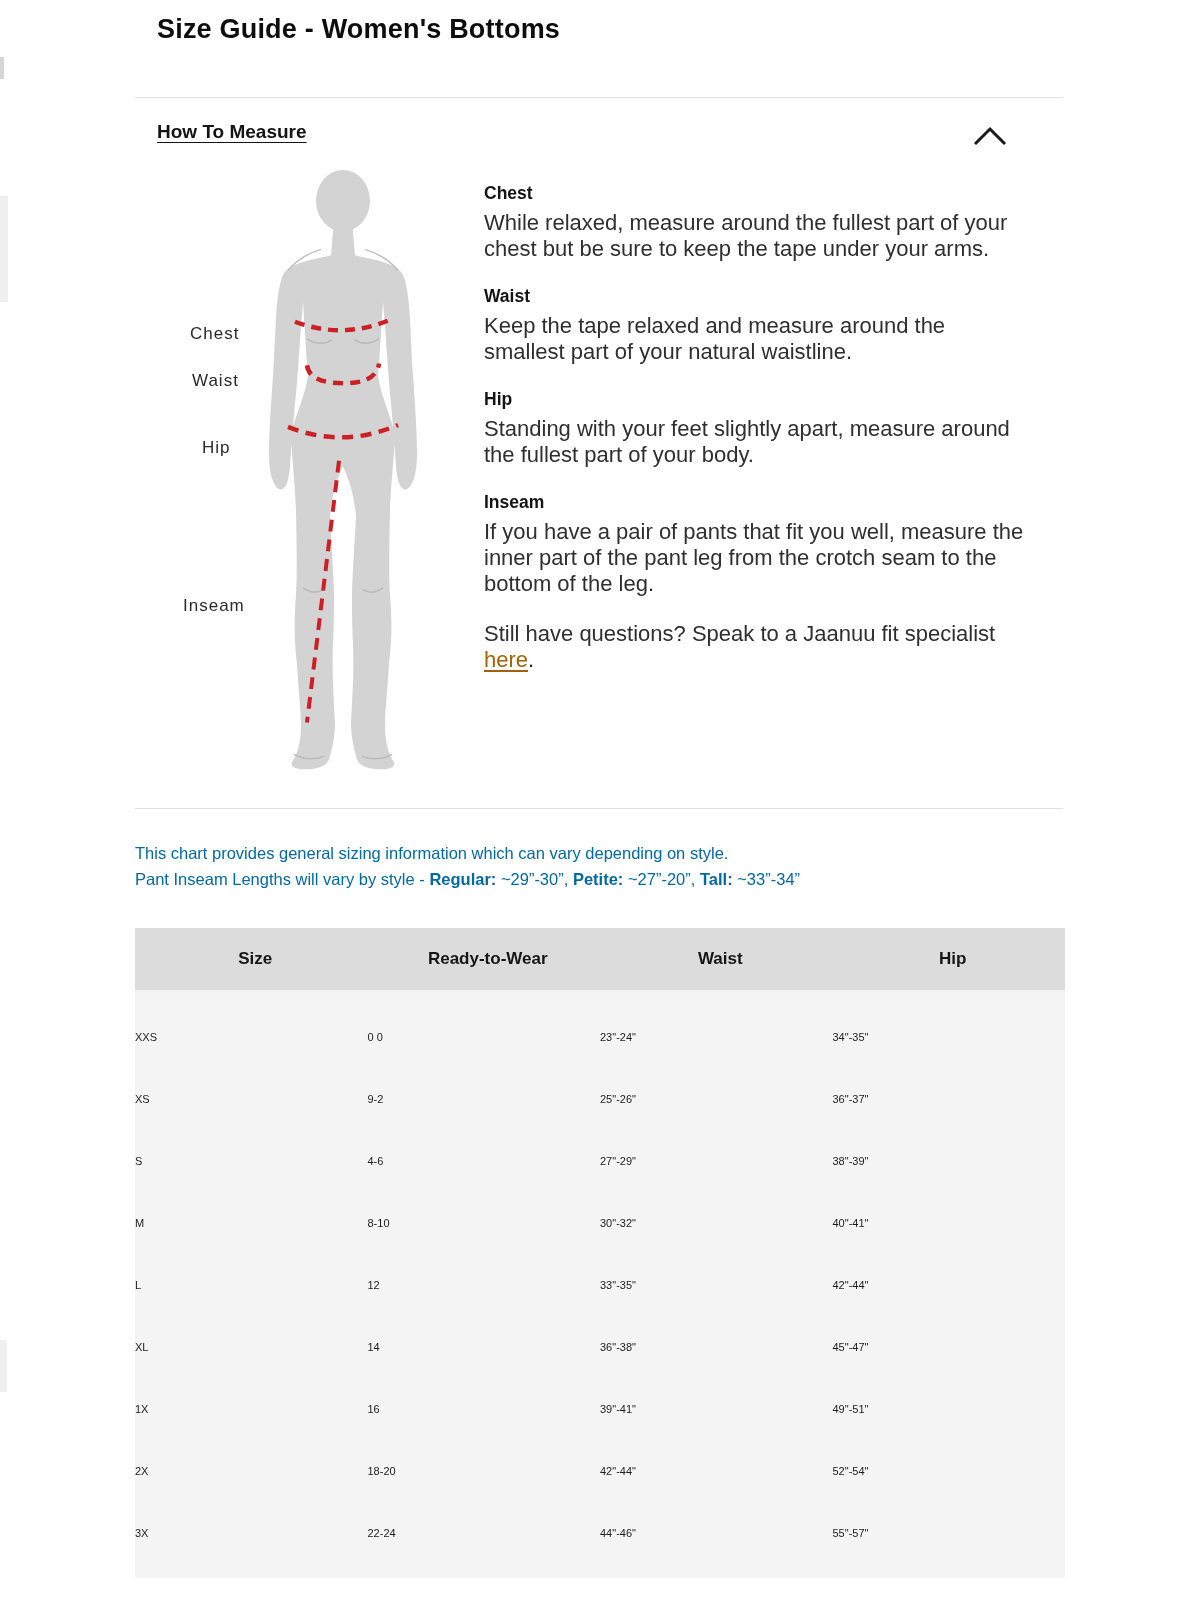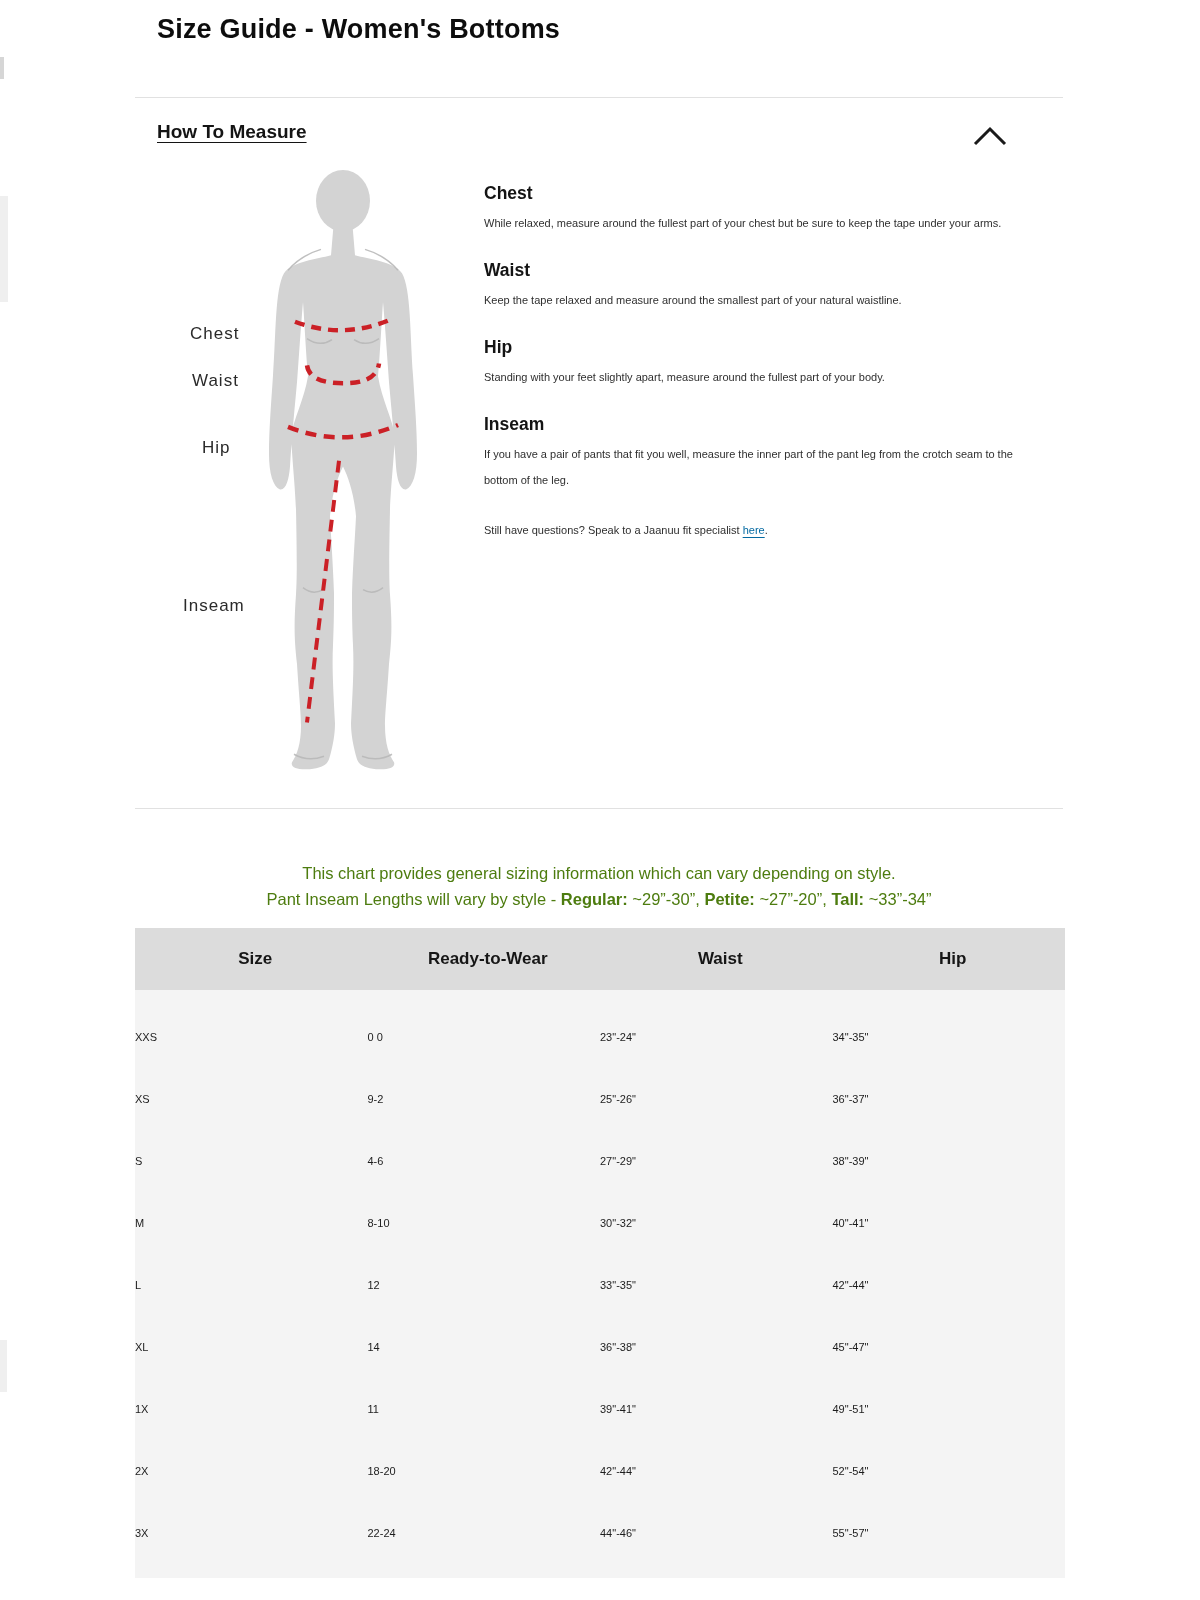--- a/index.html
+++ b/index.html
@@ -17,25 +17,25 @@
 
   .figure-svg { position: absolute; left: 263px; top: 170px; width: 160px; height: 615px; }
   .fig-label { position: absolute; font-size: 17px; color: #2a2a2a; letter-spacing: 1px; }
   .lbl-chest  { left: 190px; top: 324px; }
   .lbl-waist  { left: 192px; top: 371px; }
   .lbl-hip    { left: 202px; top: 438px; }
   .lbl-inseam { left: 183px; top: 596px; }
 
   .measure-col { position: absolute; left: 484px; top: 183px; width: 545px; }
   .measure-col h3 { font-size: 17.5px; font-weight: 700; color: #141414; margin: 0 0 6px 0; }
-  .measure-col p { font-size: 11px; line-height: 26px; color: #2f2f2f; margin: 0 0 24px 0; }
+  .measure-col p { font-size: 22px; line-height: 26px; color: #2f2f2f; margin: 0 0 24px 0; }
   .measure-col .fit-note { margin-top: 12px; margin-bottom: 0; }
-  .fit-note a { color: #0369a1; text-decoration: underline; text-underline-offset: 3px; cursor: pointer; }
+  .fit-note a { color: #a16207; text-decoration: underline; text-underline-offset: 3px; cursor: pointer; }
 
-  .chart-note { position: absolute; left: 135px; top: 860px; width: 928px; text-align: center; font-size: 16.5px; line-height: 26px; color: #4d7c0f; }
+  .chart-note { position: absolute; left: 135px; top: 840px; width: 928px; font-size: 16.5px; line-height: 26px; color: #0369a1; }
   .chart-note b { font-weight: 700; }
 
   .size-table { position: absolute; left: 135px; top: 928px; width: 930px; }
   .st-header { display: grid; grid-template-columns: repeat(4, 1fr); height: 62px; align-items: center; background: #dcdcdc; }
   .st-header div { text-align: center; font-size: 17px; font-weight: 700; color: #161616; padding-left: 8px; }
   .st-body { background: #f4f4f4; padding: 16px 0 14px 0; }
   .st-row { display: grid; grid-template-columns: repeat(4, 1fr); height: 62px; align-items: center; }
   .st-row div { font-size: 11px; color: #1c1c1c; }
 
   .edge-artifact { position: absolute; left: 0; background: #efefef; }
@@ -165,21 +165,21 @@
           <div>42"-44"</div>
       </div>
       <div class="st-row">
         <div>XL</div>
           <div>14</div>
           <div>36"-38"</div>
           <div>45"-47"</div>
       </div>
       <div class="st-row">
         <div>1X</div>
-          <div>11</div>
+          <div>16</div>
           <div>39"-41"</div>
           <div>49"-51"</div>
       </div>
       <div class="st-row">
         <div>2X</div>
           <div>18-20</div>
           <div>42"-44"</div>
           <div>52"-54"</div>
       </div>
       <div class="st-row">

